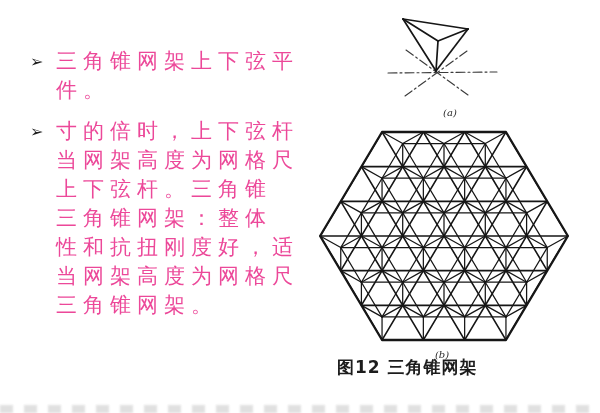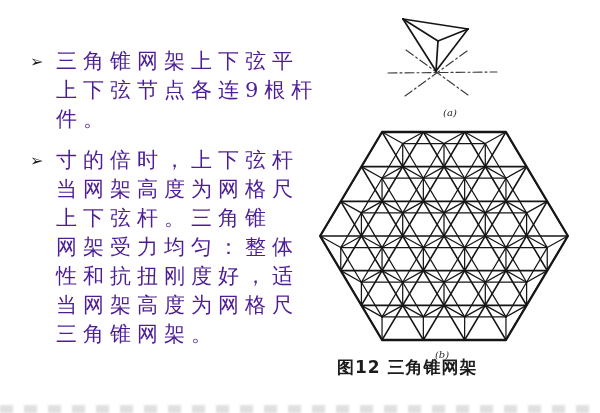--- a/index.html
+++ b/index.html
@@ -10,21 +10,21 @@
   }
   .bullets{position:absolute; left:30px; top:47px; width:302px;}
   .bullet-item{display:flex; align-items:flex-start; margin-bottom:12px;}
   .marker{
     flex:0 0 26px; font-size:16px; line-height:29px; color:#1d1d1d;
     font-family:"DejaVu Sans","Liberation Sans",sans-serif;
   }
   .blines{flex:1;}
   .bline{
     white-space:nowrap; font-size:21px; line-height:29px;
-    letter-spacing:6px; color:#4c1d95; font-weight:500;
+    letter-spacing:6px; color:#ec4899; font-weight:500;
   }
   .fig-label{
     position:absolute; width:44px; text-align:center;
     font-size:10px; font-style:italic; color:#2c2c2c;
     font-family:"DejaVu Serif","Liberation Serif",serif;
   }
   #label-a{left:428px; top:107px;}
   #label-b{left:420px; top:349px;}
   .caption{
     position:absolute; left:337px; top:356px; width:200px; 
@@ -44,31 +44,30 @@
 </head>
 <body>
 
 <div class="page">
 
   <div class="bullets">
     <div class="bullet-item">
       <span class="marker">➢</span>
       <div class="blines">
         <div class="bline">三角锥网架上下弦平</div>
-        <div class="bline">上下弦节点各连9根杆</div>
         <div class="bline">件。</div>
       </div>
     </div>
     <div class="bullet-item">
       <span class="marker">➢</span>
       <div class="blines">
         <div class="bline">寸的倍时，上下弦杆</div>
         <div class="bline">当网架高度为网格尺</div>
         <div class="bline">上下弦杆。三角锥</div>
-        <div class="bline">网架受力均匀：整体</div>
+        <div class="bline">三角锥网架：整体</div>
         <div class="bline">性和抗扭刚度好，适</div>
         <div class="bline">当网架高度为网格尺</div>
         <div class="bline">三角锥网架。</div>
       </div>
     </div>
   </div>
 
   <svg id="tetra-svg" width="200" height="105" viewBox="360 0 200 105">
       <line x1="388" y1="73" x2="497" y2="72" stroke="#3a3a3a" stroke-width="1.1" stroke-linecap="round" stroke-dasharray="9 3 2 3"></line>
       <line x1="406" y1="50" x2="468" y2="95" stroke="#3a3a3a" stroke-width="1.1" stroke-linecap="round" stroke-dasharray="9 3 2 3"></line>

